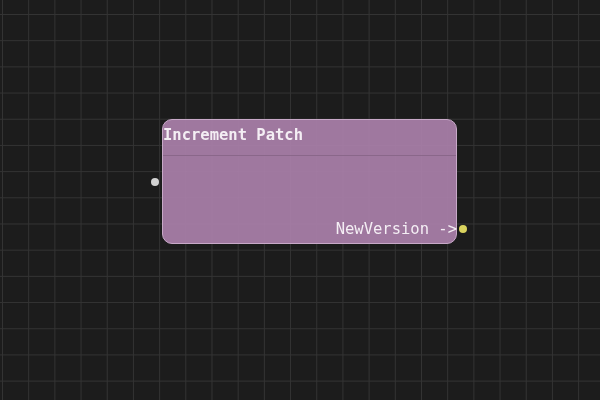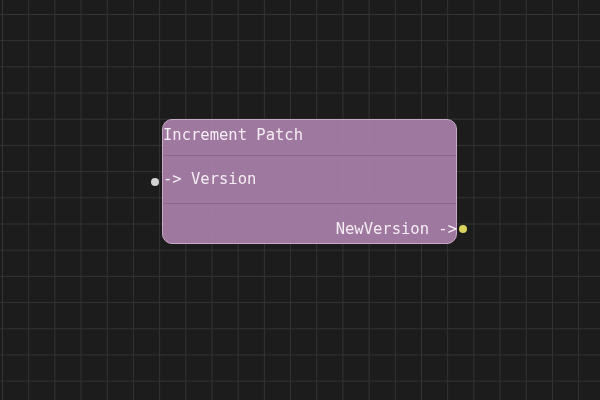--- a/index.html
+++ b/index.html
@@ -39,20 +39,21 @@
     .row {
       position: absolute;
       left: 0;
       right: 0;
       box-sizing: border-box;
     }
     .row-title {
       top: 0;
       height: 36px;
       border-bottom: 1px solid rgba(120, 90, 120, 0.55);
+      font-weight: bold;
     }
     .row-input {
       top: 36px;
       height: 48px;
       border-bottom: 1px solid rgba(120, 90, 120, 0.55);
     }
     .row-output {
       top: 84px;
       height: 40px;
     }
@@ -94,22 +95,19 @@
   </style>
 </head>
 <body>
 
 <div class="canvas"></div>
 
 <div class="node">
   <div class="row row-title">
     <span class="title-text">Increment Patch</span>
   </div>
-  <div class="row row-input">
-    <span class="input-text">-&gt; Version</span>
-  </div>
   <div class="row row-output">
     <span class="output-text">NewVersion -&gt;</span>
   </div>
 </div>
 
 <div class="port port-in"></div>
 <div class="port port-out"></div>
 
 </body></html>

